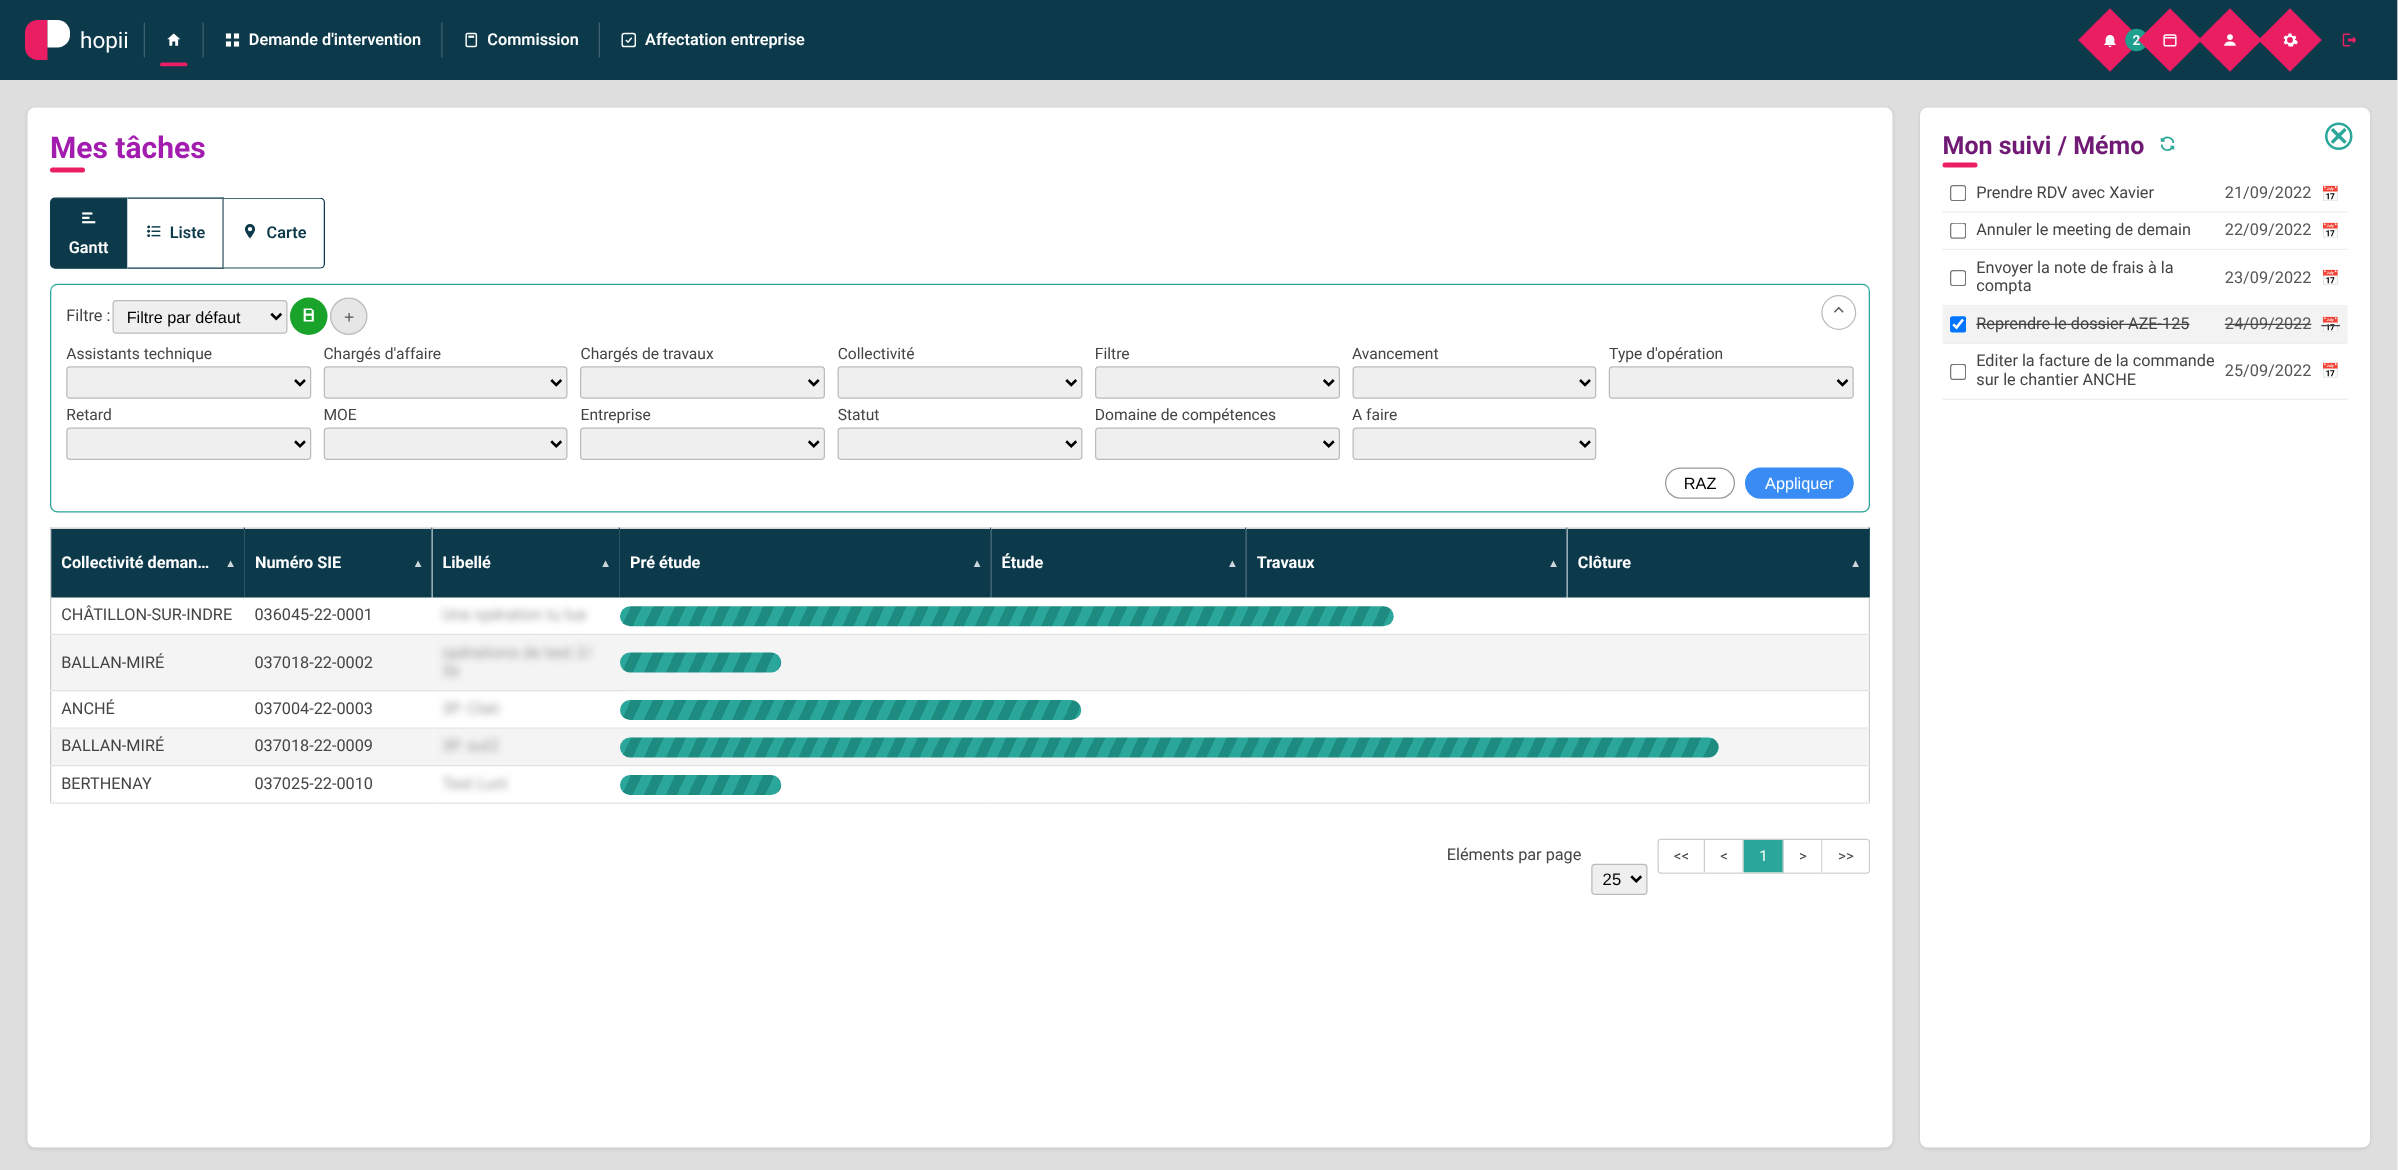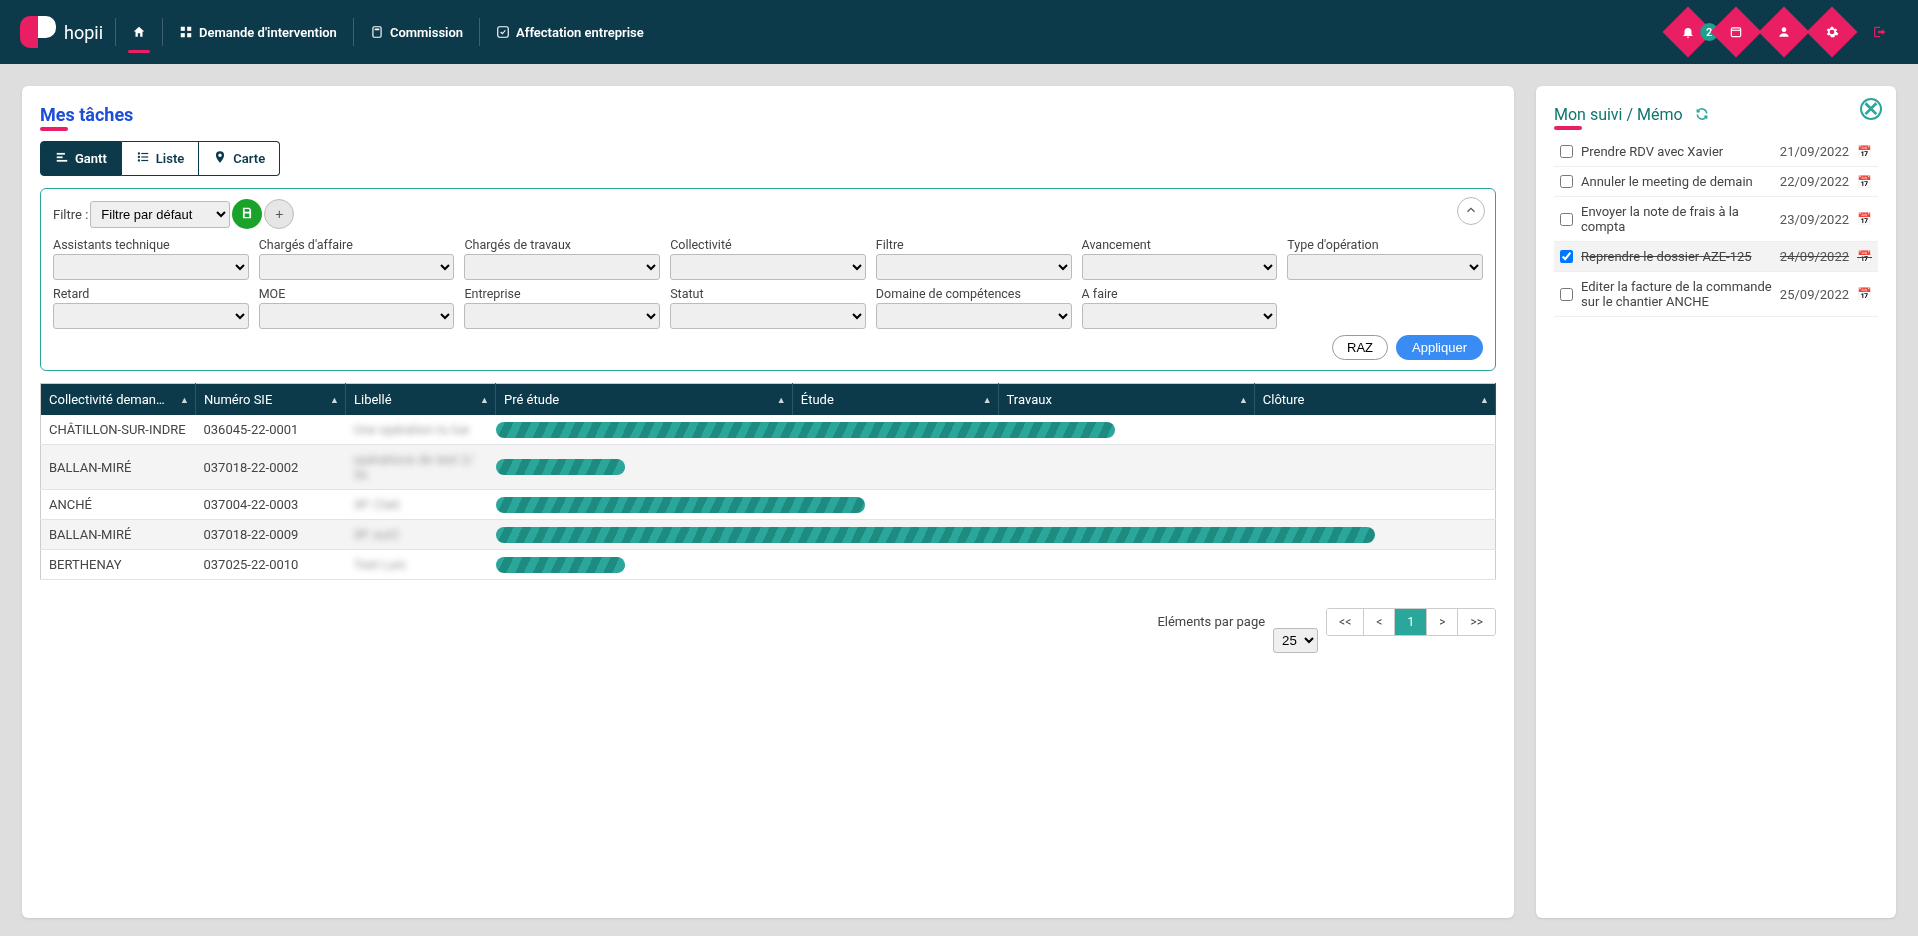--- a/index.html
+++ b/index.html
@@ -24,27 +24,27 @@
   .diamond-logout { background: transparent; }
   .diamond-logout .diamond-inner { color: #e91e63; font-size: 18px; }
   .badge { position: absolute; top: -6px; right: -6px; background: #1fa08f; color: #fff; border-radius: 50%; width: 18px; height: 18px; font-size: 11px; display: flex; align-items: center; justify-content: center; transform: rotate(-45deg); font-weight: 600; }
 
   
   .main { display: flex; padding: 22px; gap: 22px; align-items: stretch; min-height: calc(100vh - 60px); }
   .card { background: #fff; border-radius: 6px; padding: 18px; box-shadow: 0 1px 3px rgba(0,0,0,0.1); }
   .card-main { flex: 1; }
   .card-side { width: 360px; position: relative; }
 
-  .page-title { font-size: 18px; font-weight: 700; color: #1d4ed8; position: relative; display: inline-block; margin-bottom: 16px; }
+  .page-title { font-size: 24px; font-weight: 700; color: #a21caf; position: relative; display: inline-block; margin-bottom: 26px; }
   .page-title::after { content: ""; position: absolute; left: 0; bottom: -6px; width: 28px; height: 4px; background: #e91e63; border-radius: 2px; }
 
   
   .tabs { display: flex; margin-bottom: 12px; }
   .tab { border: 1px solid #0d3a4b; padding: 8px 14px; font-size: 13px; font-weight: 600; cursor: pointer; display: flex; align-items: center; gap: 6px; background: #fff; color: #0d3a4b; }
-  .tab:first-child { border-radius: 4px 0 0 4px; }
+  .tab:first-child { border-radius: 4px 0 0 4px; flex-direction: column; }
   .tab:last-child { border-radius: 0 4px 4px 0; }
   .tab + .tab { border-left: none; }
   .tab.active { background: #0d3a4b; color: #fff; }
 
   
   .filter-box { border: 1px solid #2aa69a; border-radius: 6px; padding: 10px 12px; margin-bottom: 12px; position: relative; }
   .filter-top { display: flex; align-items: center; gap: 2px; margin-bottom: 8px; }
   .filter-top label { font-size: 13px; }
   .filter-top select { padding: 4px 6px; font-size: 13px; border: 1px solid #bbb; border-radius: 3px; min-width: 140px; }
   .round-btn { width: 30px; height: 30px; border-radius: 50%; display: flex; align-items: center; justify-content: center; cursor: pointer; font-size: 14px; border: none; }
@@ -54,40 +54,40 @@
 
   .filter-grid { display: grid; grid-template-columns: repeat(7, 1fr); gap: 6px 10px; }
   .filter-field label { font-size: 12.5px; display: block; margin-bottom: 2px; }
   .filter-field select { width: 100%; padding: 3px 4px; font-size: 13px; border: 1px solid #bbb; border-radius: 3px; height: 26px; }
   .filter-actions { display: flex; gap: 8px; align-items: flex-end; justify-content: flex-end; grid-column: 6 / span 2; }
   .btn-outline { border: 1px solid #999; background: #fff; border-radius: 14px; padding: 4px 14px; font-size: 13px; cursor: pointer; }
   .btn-primary { background: #3a8cf5; color: #fff; border: none; border-radius: 14px; padding: 5px 16px; font-size: 13px; cursor: pointer; font-weight: 500; }
 
   
   .tbl { width: 100%; border-collapse: collapse; border: 1px solid #ccc; }
-  .tbl thead th { background: #0d3a4b; color: #fff; text-align: left; padding: 8px 8px; font-size: 13px; font-weight: 400; position: relative; border-right: 1px solid #2d5565; }
+  .tbl thead th { background: #0d3a4b; color: #fff; text-align: left; padding: 20px 8px; font-size: 13px; font-weight: 700; position: relative; border-right: 1px solid #2d5565; }
   .tbl thead th .sort { position: absolute; right: 6px; top: 50%; transform: translateY(-50%); font-size: 9px; opacity: 0.8; }
   .tbl tbody td { padding: 7px 8px; border-bottom: 1px solid #e3e3e3; font-size: 13px; vertical-align: middle; height: 28px; }
   .tbl tbody tr:nth-child(even) td { background: #f4f4f4; }
   .blur-text { filter: blur(3px); color: #999; user-select: none; }
   .gantt-cell { padding: 4px 0 !important; position: relative; }
   .gantt-bar-container { position: relative; height: 16px; }
   .gantt-bar { position: absolute; height: 16px; border-radius: 8px; background: repeating-linear-gradient(115deg, #2aa69a 0 8px, #1d8b80 8px 16px); top: 0; }
 
   
   .pagination { display: flex; align-items: center; justify-content: flex-end; gap: 8px; margin-top: 10px; font-size: 13px; }
   .pagination select { padding: 3px 4px; border: 1px solid #bbb; border-radius: 3px; margin-top: 38px; }
   .page-group { display: flex; border: 1px solid #ccc; border-radius: 3px; overflow: hidden; }
   .page-btn { padding: 6px 12px; background: #fff; cursor: pointer; border-right: 1px solid #ccc; font-size: 12px; }
   .page-btn:last-child { border-right: none; }
   .page-btn.current { background: #2aa69a; color: #fff; }
 
   
   .side-title-row { display: flex; align-items: center; gap: 12px; margin-bottom: 12px; }
-  .side-title { font-size: 16px; font-weight: 400; color: #0f766e; position: relative; display: inline-block; }
+  .side-title { font-size: 20px; font-weight: 700; color: #701a75; position: relative; display: inline-block; }
   .side-title::after { content: ""; position: absolute; left: 0; bottom: -6px; width: 28px; height: 4px; background: #e91e63; border-radius: 2px; }
   .refresh-icon { color: #2aa69a; font-size: 18px; cursor: pointer; }
   .close-icon { position: absolute; right: 14px; top: 12px; color: #2aa69a; font-size: 20px; cursor: pointer; border: 2px solid #2aa69a; border-radius: 50%; width: 22px; height: 22px; display: flex; align-items: center; justify-content: center; font-weight: bold; }
 
   .memo-item { display: flex; align-items: center; padding: 7px 6px; border-bottom: 1px solid #eee; gap: 8px; font-size: 13px; }
   .memo-item input[type=checkbox] { cursor: pointer; }
   .memo-item .memo-text { flex: 1; }
   .memo-item .memo-date { color: #555; }
   .memo-item.done { text-decoration: line-through; background: #f3f3f3; }
   .memo-item .cal-icon { font-size: 12px; }

